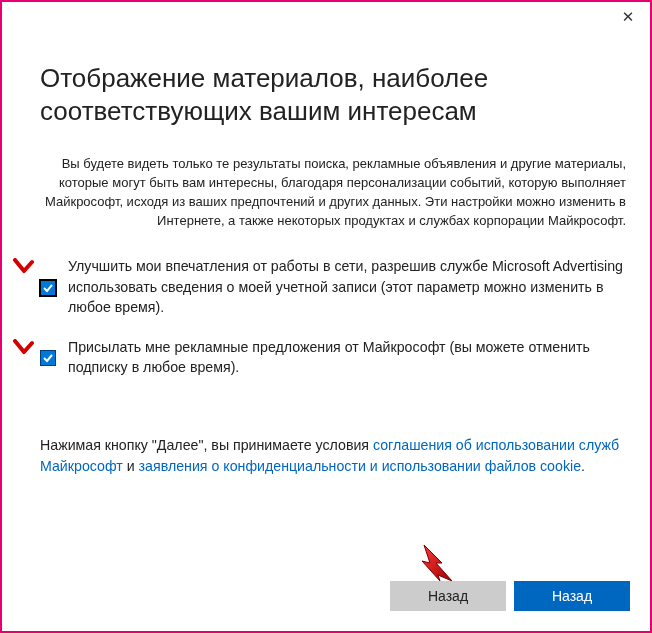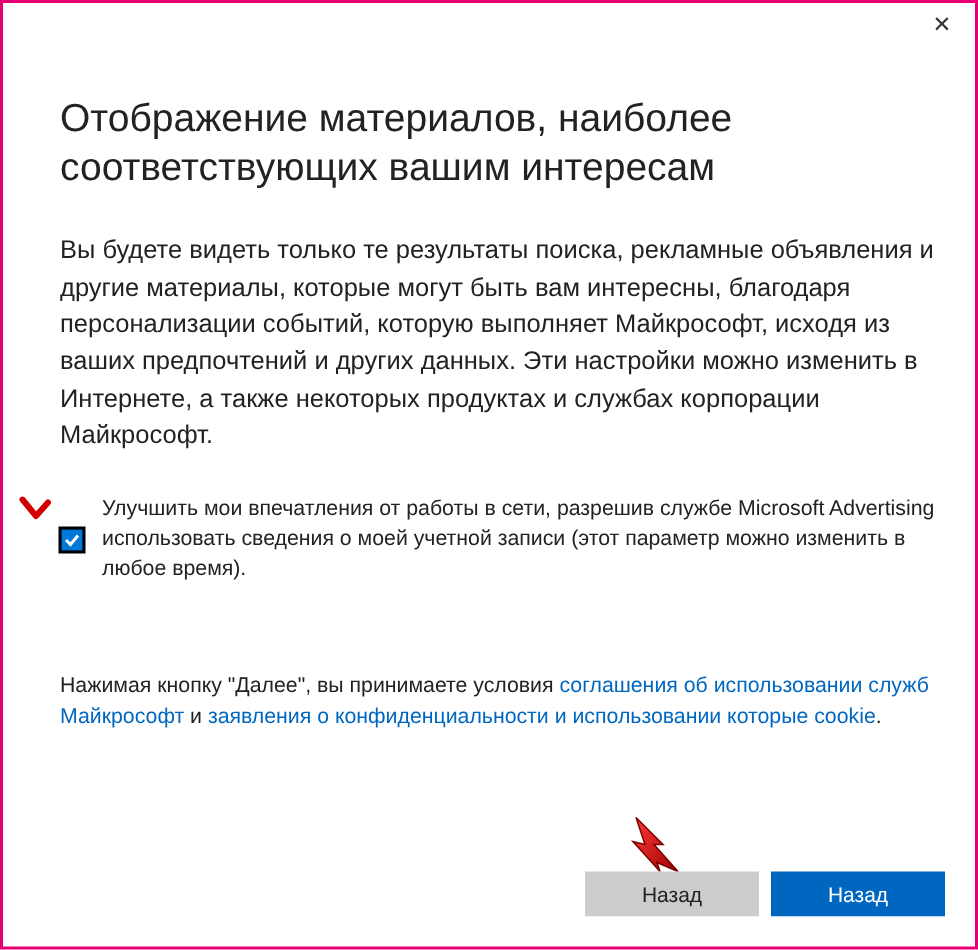--- a/index.html
+++ b/index.html
@@ -60,24 +60,25 @@
     position: relative;
   }
   h1 {
     font-weight: 400;
     font-size: 26px;
     color: #222;
     margin: 0 0 28px 0;
     line-height: 1.25;
   }
   p.lead {
-    font-size: 17px;
+    font-size: 13px;
     line-height: 1.45;
     color: #222;
     margin: 0 0 26px 0;
+    text-align: right;
   }
   .option {
     display: flex;
     align-items: center;
     margin-bottom: 20px;
     position: relative;
   }
   .red-arrow {
     position: absolute;
     left: -28px;
@@ -176,23 +177,34 @@
           <path d="M3 2 L12 13 L20 4" stroke="#d40000" stroke-width="4" fill="none" stroke-linecap="round" stroke-linejoin="round"></path>
         </svg>
         <span class="checkbox boxed">
           <svg width="12" height="12" viewBox="0 0 12 12">
               <path d="M2 6 L5 9 L10 3" stroke="#fff" stroke-width="2" fill="none"></path>
             </svg>
         </span>
         <span class="opt-label">Улучшить мои впечатления от работы в сети, разрешив службе Microsoft Advertising использовать сведения о моей учетной записи (этот параметр можно изменить в любое время).</span>
       </div>
 
+      <div class="option">
+        <svg class="red-arrow" width="22" height="22" viewBox="0 0 22 22">
+          <path d="M3 2 L12 13 L20 4" stroke="#d40000" stroke-width="4" fill="none" stroke-linecap="round" stroke-linejoin="round"></path>
+        </svg>
+        <span class="checkbox">
+          <svg width="12" height="12" viewBox="0 0 12 12">
+              <path d="M2 6 L5 9 L10 3" stroke="#fff" stroke-width="2" fill="none"></path>
+            </svg>
+        </span>
+        <span class="opt-label">Присылать мне рекламные предложения от Майкрософт (вы можете отменить подписку в любое время).</span>
+      </div>
 
       <p class="legal">
-        <span>Нажимая кнопку "Далее", вы принимаете условия </span><a href="#">соглашения об использовании служб Майкрософт</a><span> и </span><a href="#">заявления о конфиденциальности и использовании которые cookie</a><span>.</span>
+        <span>Нажимая кнопку "Далее", вы принимаете условия </span><a href="#">соглашения об использовании служб Майкрософт</a><span> и </span><a href="#">заявления о конфиденциальности и использовании файлов cookie</a><span>.</span>
       </p>
 
     </div>
   </div>
 
   <svg class="big-arrow" width="44" height="44" viewBox="0 0 44 44">
     <defs>
       <linearGradient id="g" x1="0" y1="0" x2="1" y2="1">
         <stop offset="0" stop-color="#ff3b3b"></stop>
         <stop offset="1" stop-color="#a00000"></stop>

